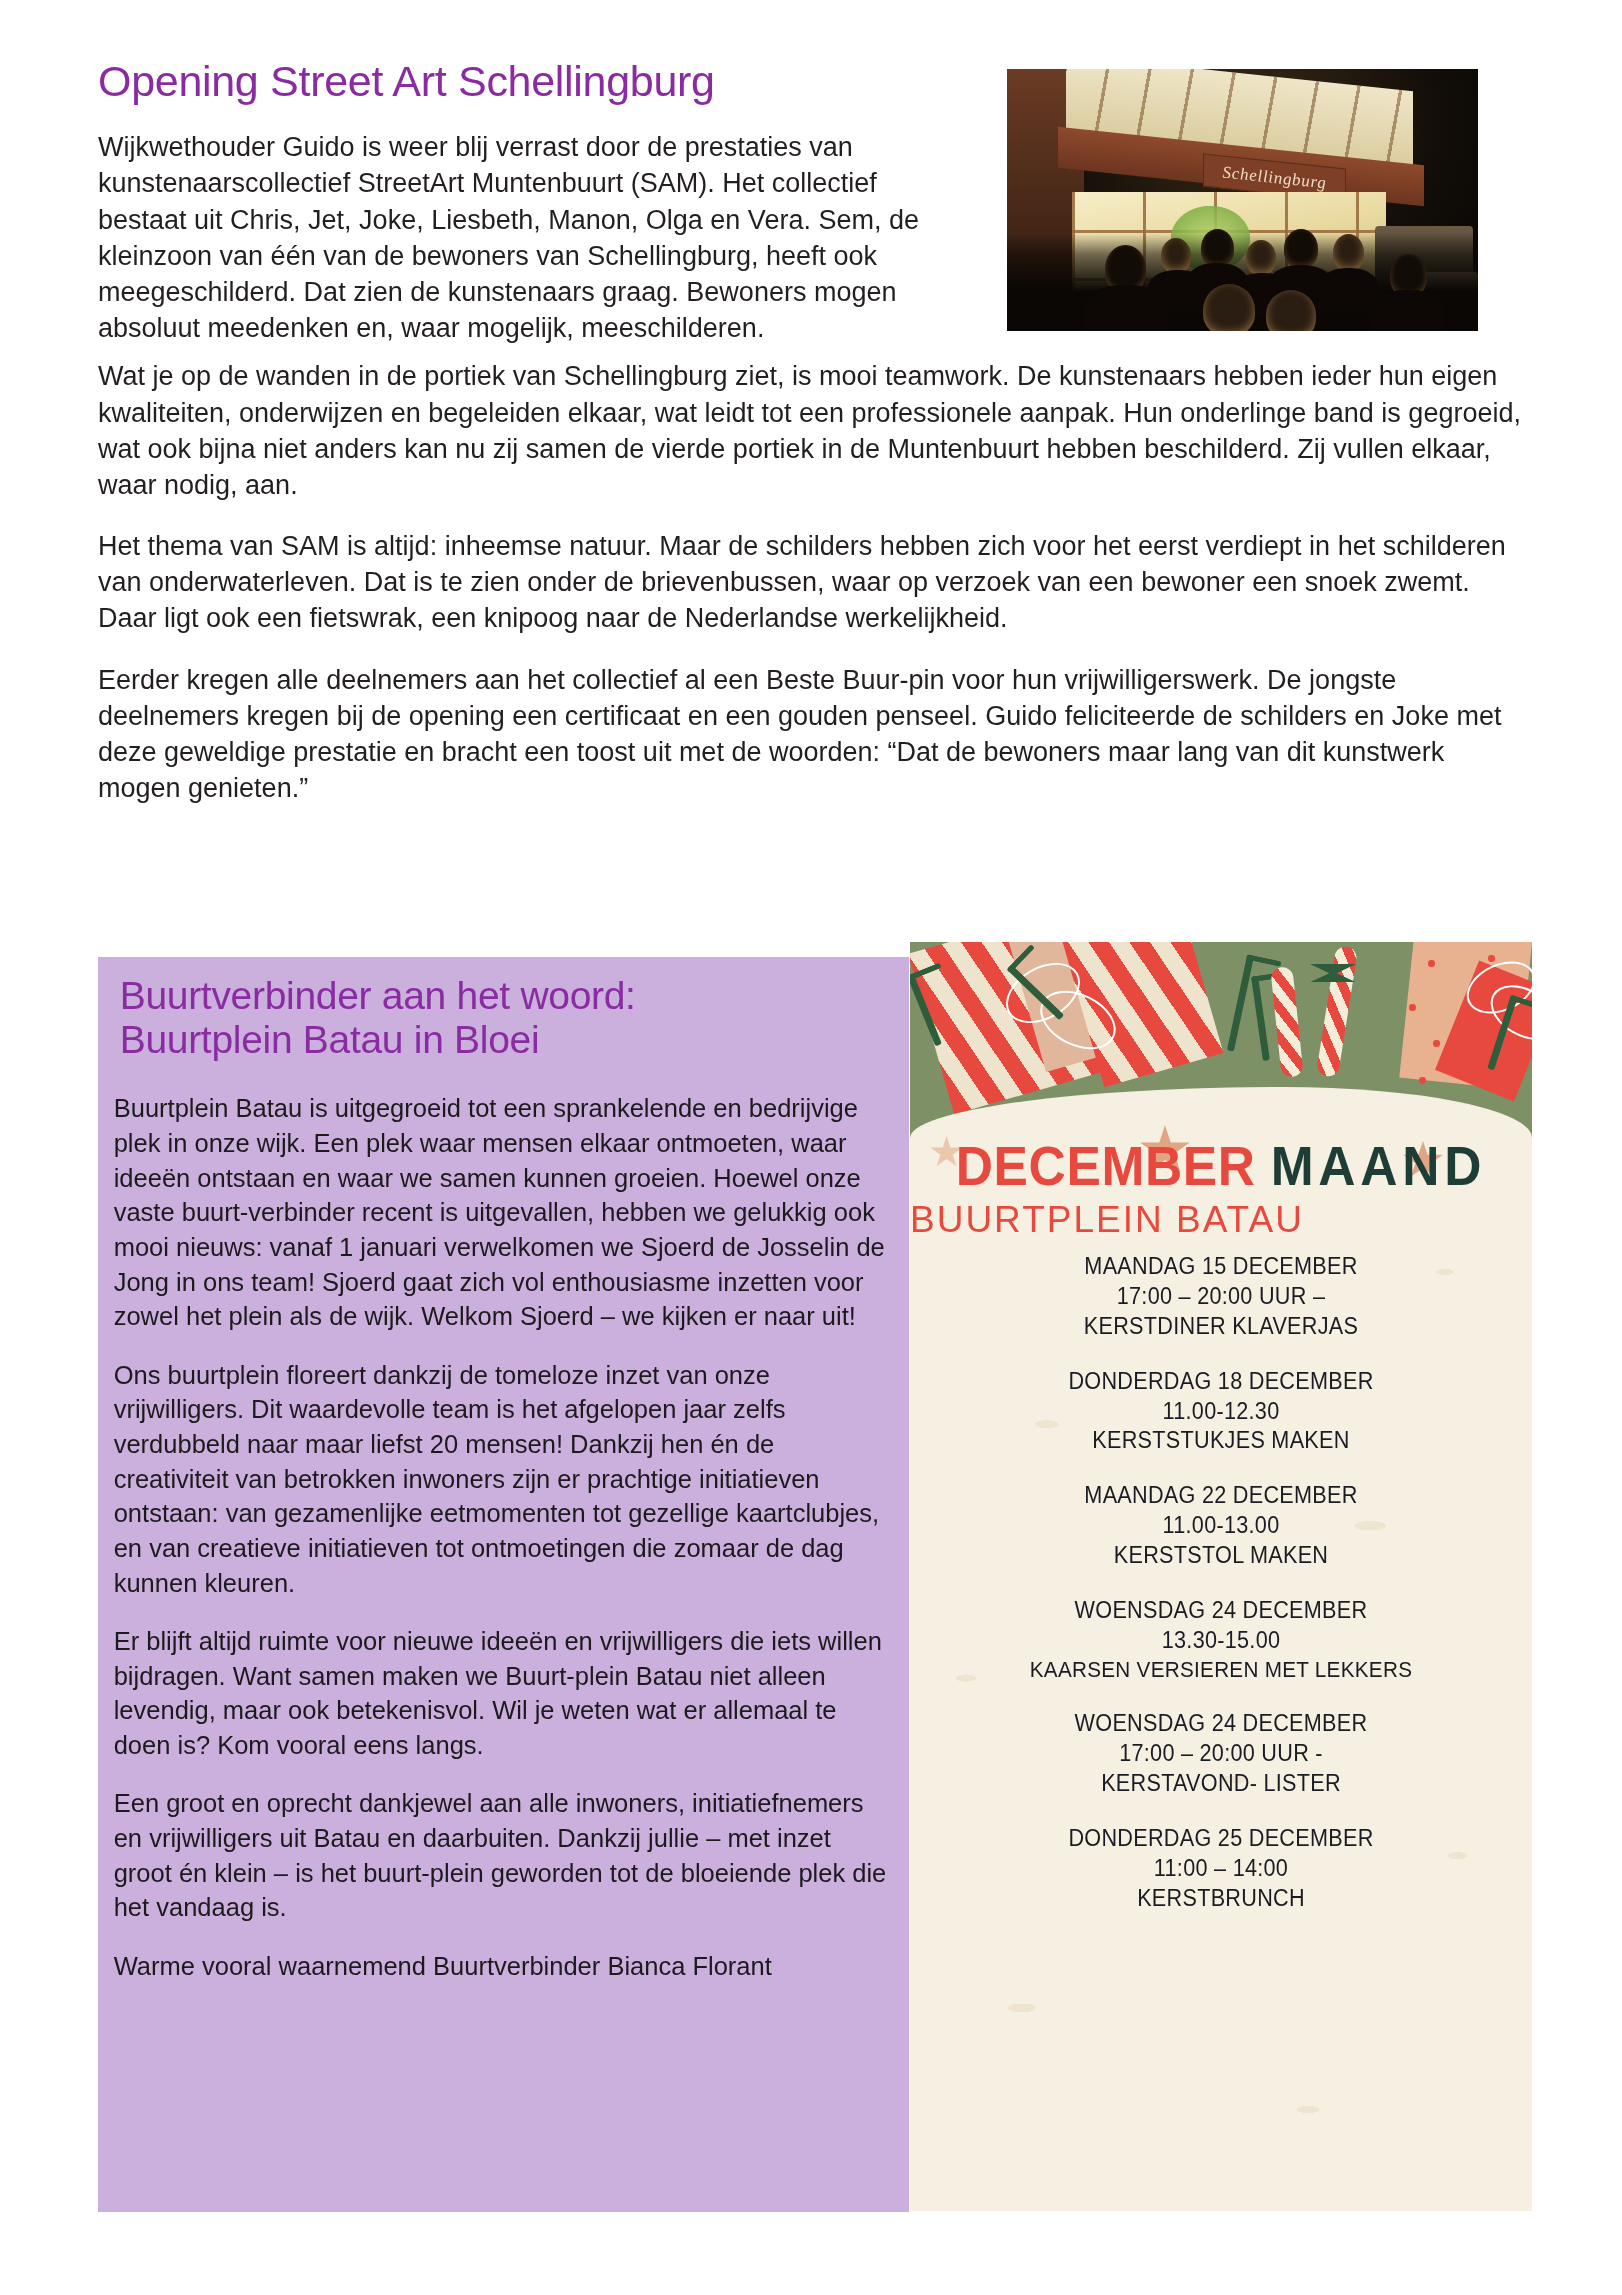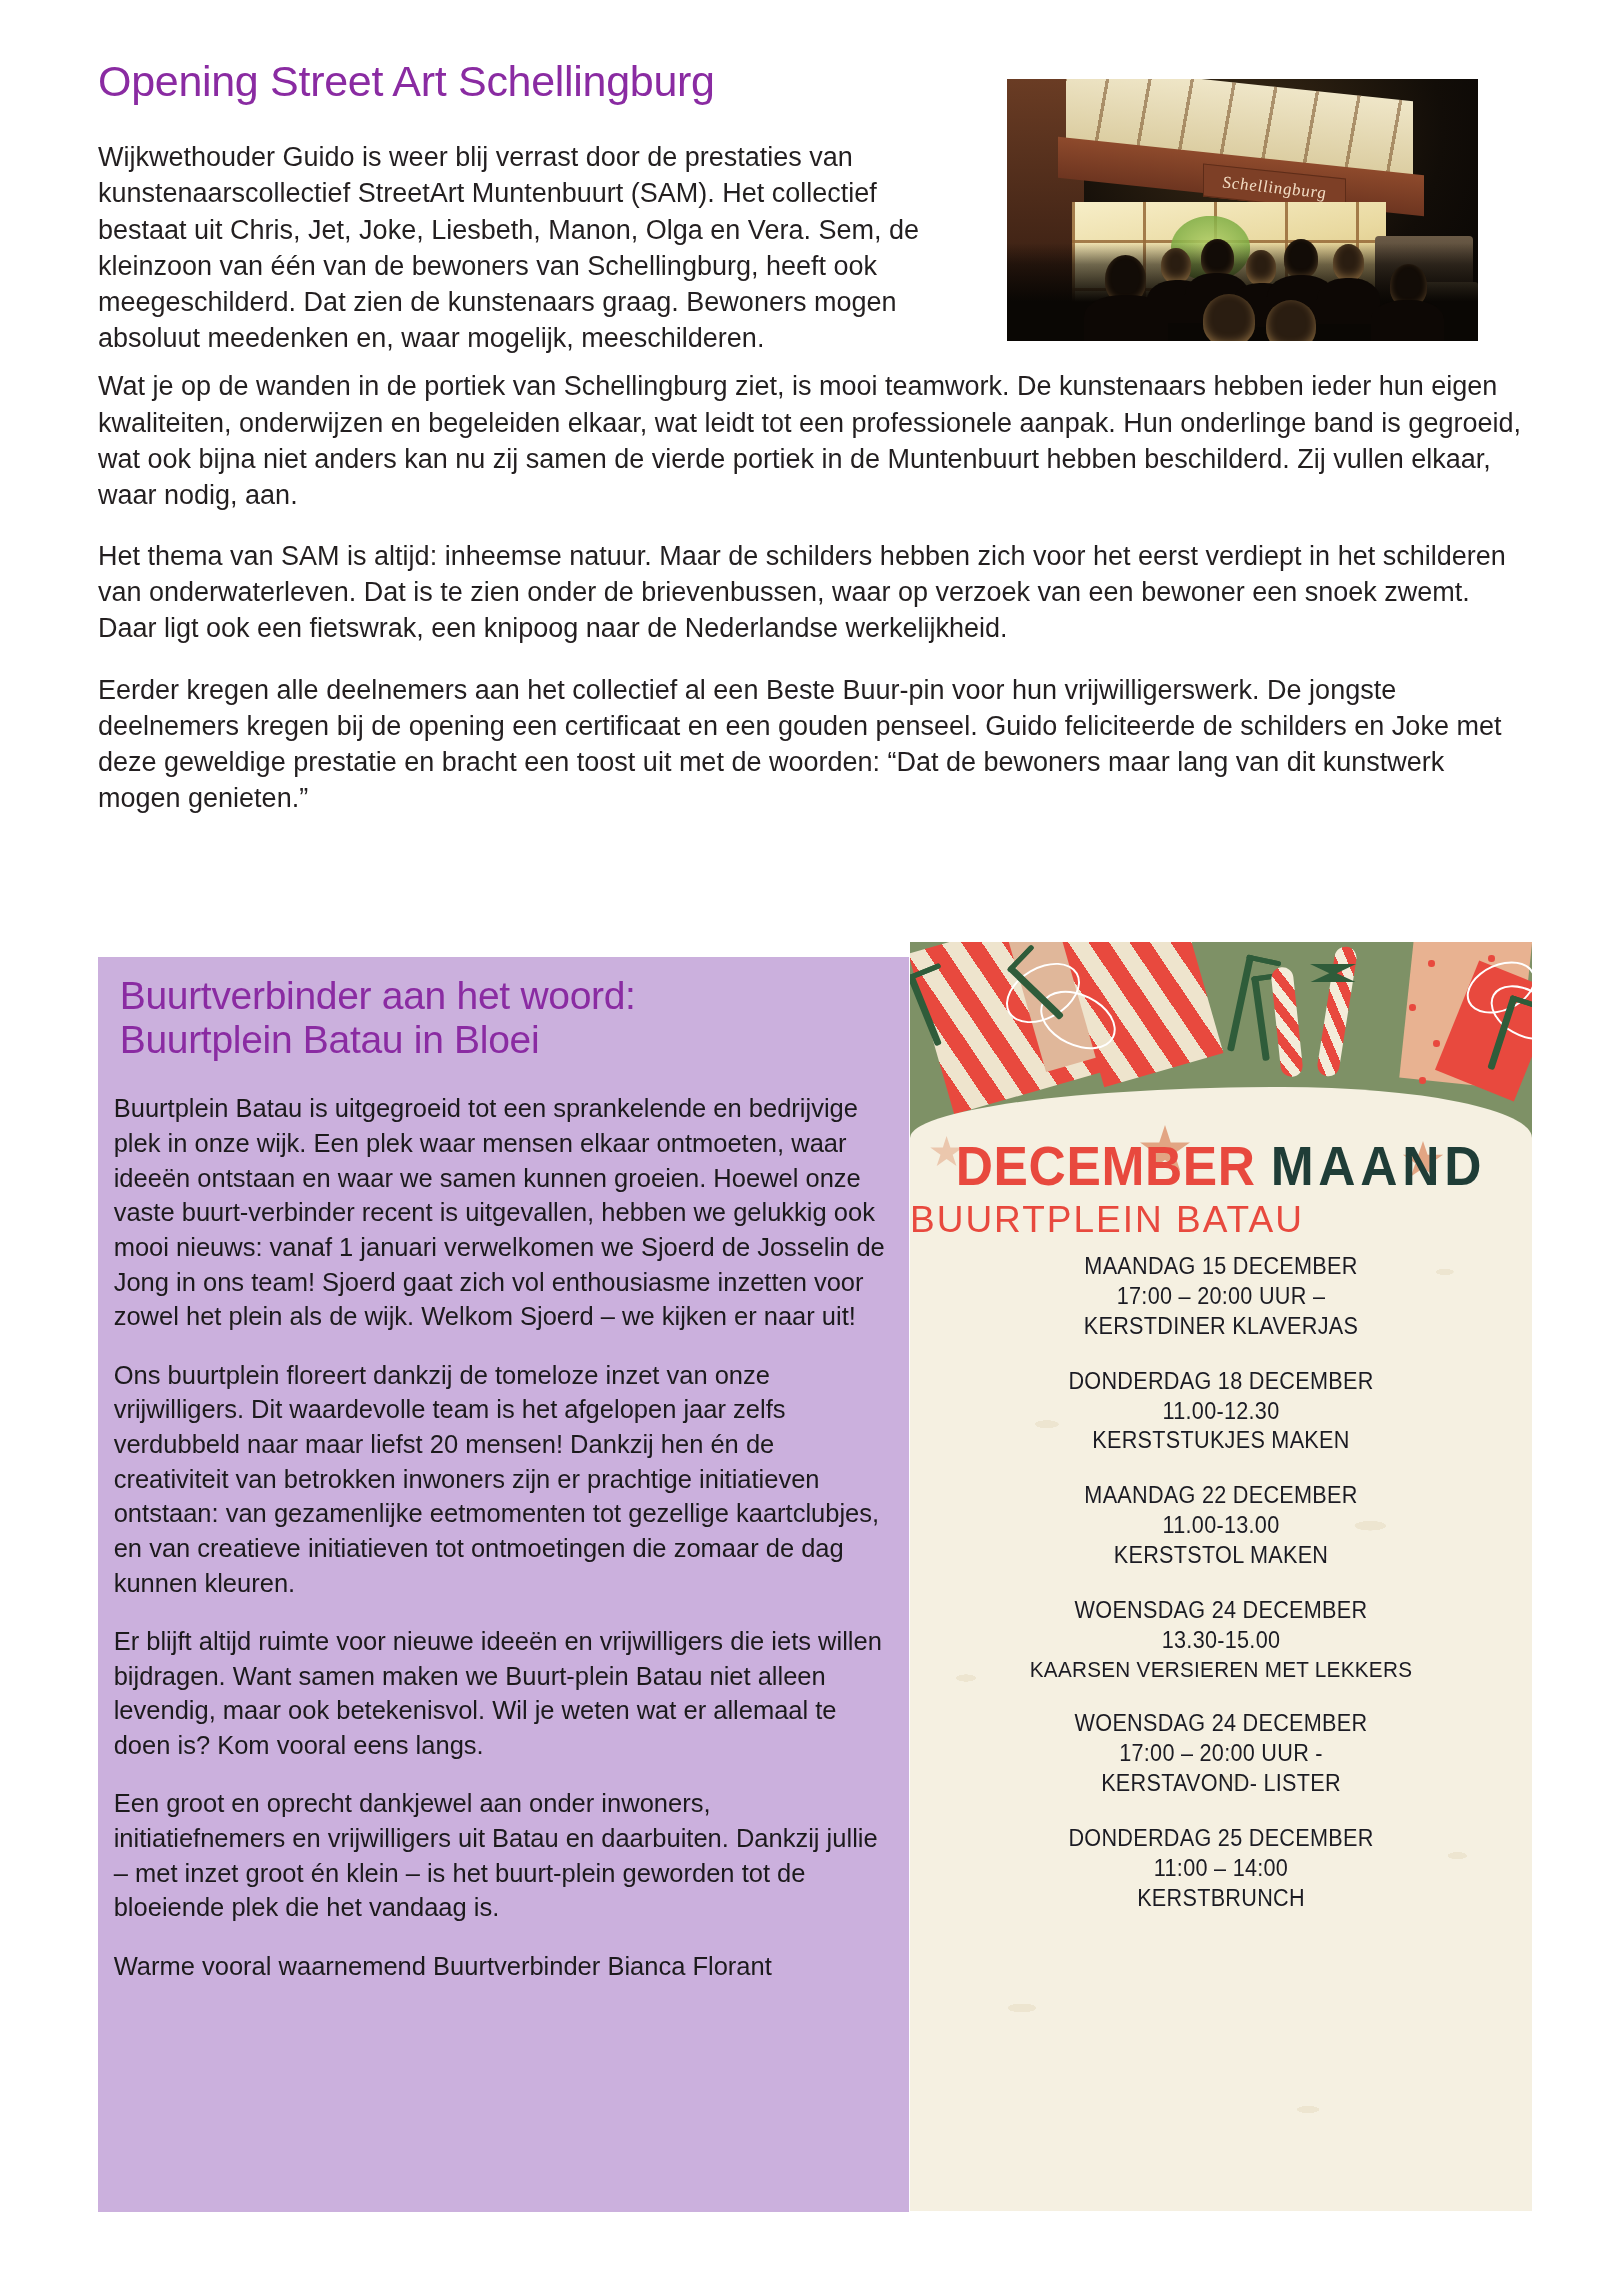--- a/index.html
+++ b/index.html
@@ -27,21 +27,21 @@
     left: 98px;
     top: 58px;
     width: 1433px;
   }
   .a1-title {
     color: #8a2ba2;
     font-size: 43px;
     font-weight: 400;
     letter-spacing: -0.3px;
     line-height: 1.1;
-    margin: 0 0 22px 0;
+    margin: 0 0 12px 0;
     white-space: nowrap;
   }
   .a1-top {
     display: flex;
     align-items: flex-start;
     gap: 0;
   }
   .a1-narrow {
     width: 870px;
     flex: 0 0 870px;
@@ -289,21 +289,21 @@
   </div>
 
   <div class="purple-section">
     <h2 class="p-title">
       <span>Buurtverbinder aan het woord:</span><br>
       <span>Buurtplein Batau in Bloei</span>
     </h2>
     <p class="body">Buurtplein Batau is uitgegroeid tot een sprankelende en bedrijvige plek in onze wijk. Een plek waar mensen elkaar ontmoeten, waar ideeën ontstaan en waar we samen kunnen groeien. Hoewel onze vaste buurt-verbinder recent is uitgevallen, hebben we gelukkig ook mooi nieuws: vanaf 1 januari verwelkomen we Sjoerd de Josselin de Jong in ons team! Sjoerd gaat zich vol enthousiasme inzetten voor zowel het plein als de wijk. Welkom Sjoerd – we kijken er naar uit!</p>
     <p class="body">Ons buurtplein floreert dankzij de tomeloze inzet van onze vrijwilligers. Dit waardevolle team is het afgelopen jaar zelfs verdubbeld naar maar liefst 20 mensen! Dankzij hen én de creativiteit van betrokken inwoners zijn er prachtige initiatieven ontstaan: van gezamenlijke eetmomenten tot gezellige kaartclubjes, en van creatieve initiatieven tot ontmoetingen die zomaar de dag kunnen kleuren.</p>
     <p class="body">Er blijft altijd ruimte voor nieuwe ideeën en vrijwilligers die iets willen bijdragen. Want samen maken we Buurt-plein Batau niet alleen levendig, maar ook betekenisvol. Wil je weten wat er allemaal te doen is? Kom vooral eens langs.</p>
-    <p class="body">Een groot en oprecht dankjewel aan onder inwoners, initiatiefnemers en vrijwilligers uit Batau en daarbuiten. Dankzij jullie – met inzet groot én klein – is het buurt-plein geworden tot de bloeiende plek die het vandaag is.</p>
+    <p class="body">Een groot en oprecht dankjewel aan alle inwoners, initiatiefnemers en vrijwilligers uit Batau en daarbuiten. Dankzij jullie – met inzet groot én klein – is het buurt-plein geworden tot de bloeiende plek die het vandaag is.</p>
     <p class="body last">Warme vooral waarnemend Buurtverbinder Bianca Florant</p>
   </div>
 
   <div class="poster">
     <div class="speckle"></div>
 
     <div class="poster-top">
 
       <div class="gift stripes-red" style="left:18.3px;top:-14.4px;width:164px;height:167px;transform:rotate(-16deg);"></div>
       <div class="gift" style="left:115px;top:-19.6px;width:85px;height:141px;background:#e0b79a;transform:rotate(-16deg);"></div>

